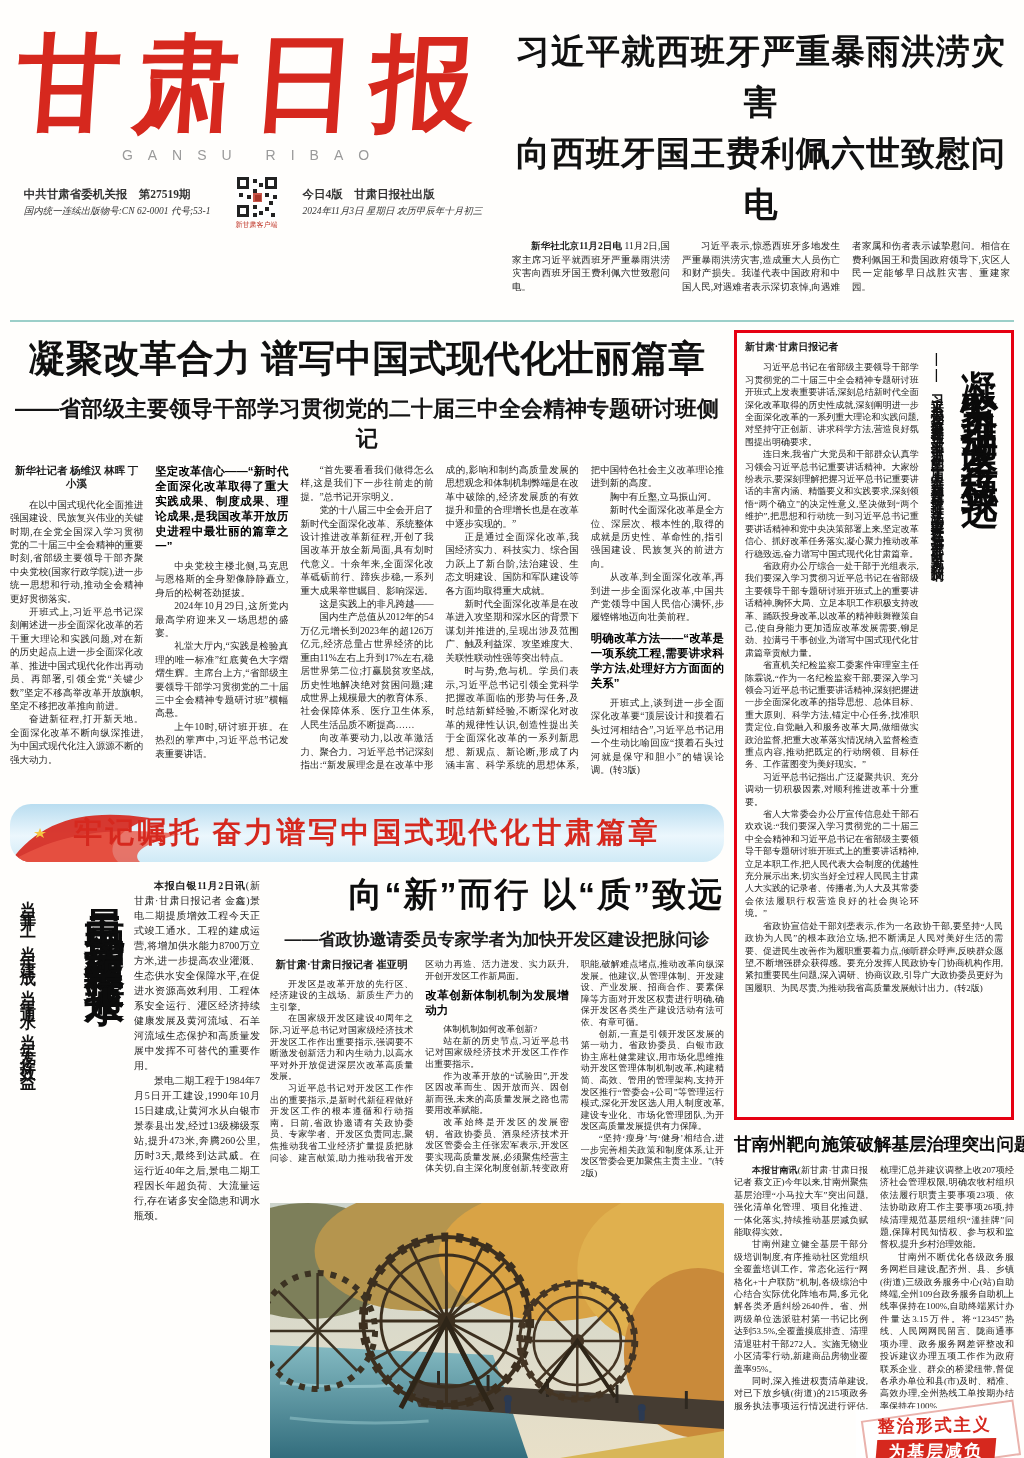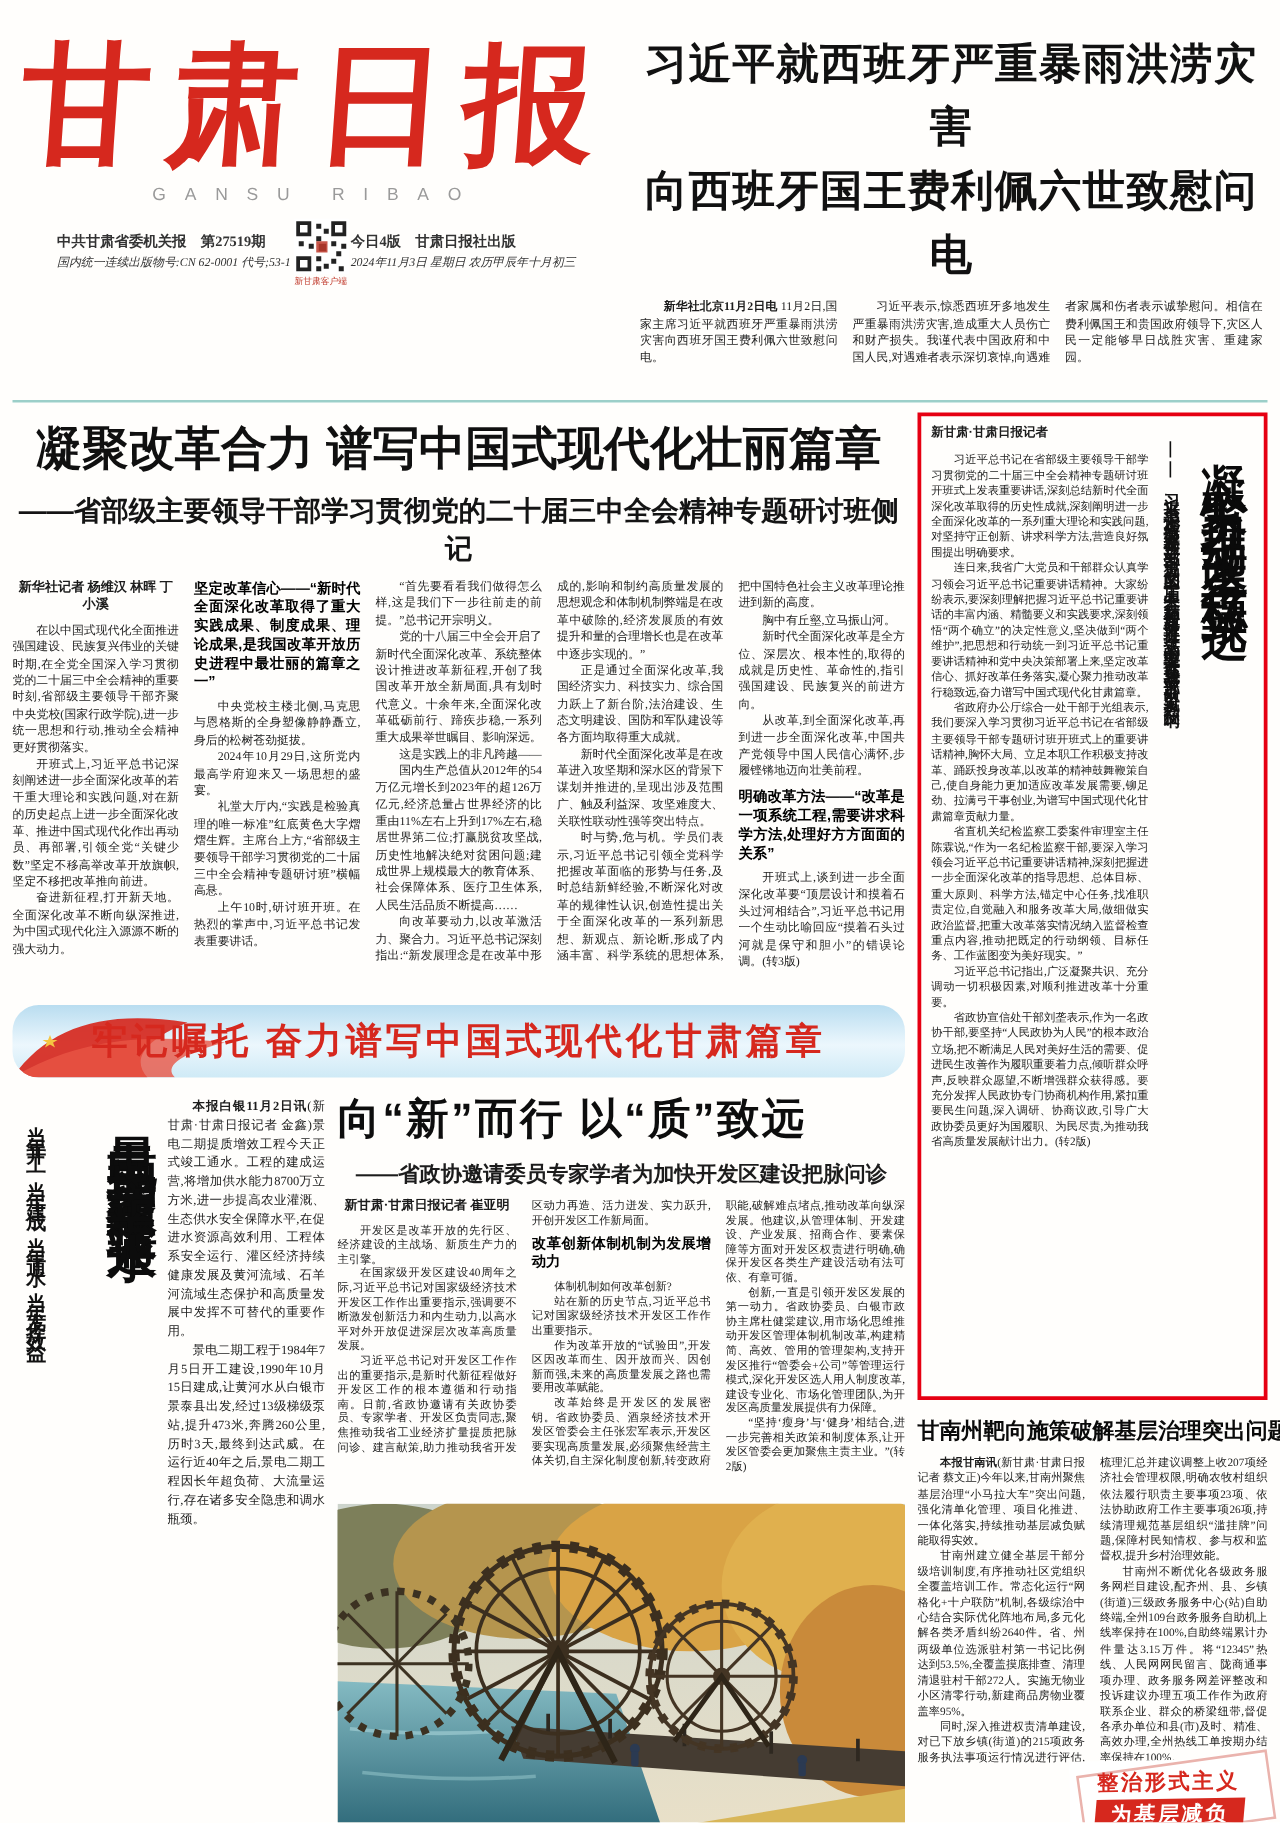--- a/index.html
+++ b/index.html
@@ -5,21 +5,21 @@
   html,body{margin:0;padding:0;background:#ffffff;}
   .page{position:relative;width:1024px;height:1458px;margin:0 auto;background:#fffefc;overflow:hidden;
         font-family:"Liberation Serif","DejaVu Serif",serif;color:#1c1c1c;}
   
   .hdr{display:flex;padding:22px 10px 0 10px;}
   .mast{width:486px;}
   .paper-title{font-family:"DejaVu Serif",serif;font-weight:700;color:#d6281e;font-size:104px;
                line-height:1.18;text-align:center;letter-spacing:14px;transform:skewX(-4deg);white-space:nowrap;}
   .paper-pinyin{text-align:center;color:#9a9a9a;font-family:"Liberation Sans",sans-serif;
                 font-size:14px;letter-spacing:15px;margin-top:2px;}
-  .pubinfo{display:flex;justify-content:center;align-items:center;gap:0;margin-top:12px;}
+  .pubinfo{display:flex;justify-content:center;align-items:center;gap:22px;margin-top:12px;}
   .pub-l,.pub-r{font-size:10.5px;line-height:1.6;color:#333;}
   .pub-b{font-weight:700;font-size:11.5px;}
   .pub-s{font-size:9.5px;font-style:italic;}
   .qr{width:48px;text-align:center;}
   .qr svg{display:block;margin:0 auto;background:#fff;}
   .qr-cap{font-size:7px;color:#c0392b;margin-top:1px;white-space:nowrap;}
   .topnews{flex:1;padding:4px 4px 0 16px;}
   .topnews-h{margin:0;font-family:"Liberation Sans",sans-serif;font-weight:900;font-size:34px;
              line-height:1.5;text-align:center;letter-spacing:1px;color:#111;}
   .topnews-b{margin-top:10px;column-count:3;column-gap:12px;font-size:9.5px;line-height:13.5px;
@@ -50,21 +50,21 @@
   
   .bottom-flex{display:flex;gap:10px;margin-top:10px;height:648px;}
   .water{width:250px;display:flex;gap:8px;}
   .vkicker{writing-mode:vertical-rl;font-family:"Liberation Sans",sans-serif;font-weight:700;
            font-size:16px;letter-spacing:8px;width:28px;padding-top:16px;color:#111;}
   .vheadline{margin:0;writing-mode:vertical-rl;font-family:"Liberation Sans",sans-serif;font-weight:900;
              font-size:40px;letter-spacing:6px;width:80px;line-height:1.05;padding-top:4px;color:#0c0c0c;}
   .water-b{flex:1;font-size:10px;line-height:15px;text-align:justify;overflow:hidden;padding-top:6px;}
   .center-art{flex:1;}
   .center-h{margin:0;font-family:"Liberation Sans",sans-serif;font-weight:900;font-size:34px;
-            text-align:left;letter-spacing:2px;color:#0d0d0d;}
+            text-align:right;letter-spacing:2px;color:#0d0d0d;}
   .center-sh{font-family:"Liberation Sans",sans-serif;font-weight:700;font-size:17px;text-align:center;
              margin:10px 0 8px 0;}
   .center-b{column-count:3;column-gap:12px;height:238px;overflow:hidden;font-size:9px;
             line-height:11.6px;text-align:justify;}
   .photo{margin:6px 0 0 0;height:260px;}
   .photo svg{display:block;width:100%;height:100%;}
   .caption-row{display:flex;justify-content:space-between;font-size:10px;margin-top:6px;color:#222;}
   .credit{font-weight:700;}
   
   .red-box{border:3px solid #e60012;padding:8px;height:768px;overflow:hidden;background:#fffefc;}
@@ -307,20 +307,21 @@
           <div class="rb-float">
             <div class="rb-title">凝心聚力推动改革行稳致远</div>
             <div class="rb-subhead">——习近平总书记在省部级主要领导干部学习贯彻党的二十届三中全会精神专题研讨班开班式上的重要讲话在我省干部群众中引发热烈反响</div>
           </div>
         <p class="rb-byline">新甘肃·甘肃日报记者</p>
             <p class="para">习近平总书记在省部级主要领导干部学习贯彻党的二十届三中全会精神专题研讨班开班式上发表重要讲话,深刻总结新时代全面深化改革取得的历史性成就,深刻阐明进一步全面深化改革的一系列重大理论和实践问题,对坚持守正创新、讲求科学方法,营造良好氛围提出明确要求。</p>
             <p class="para">连日来,我省广大党员和干部群众认真学习领会习近平总书记重要讲话精神。大家纷纷表示,要深刻理解把握习近平总书记重要讲话的丰富内涵、精髓要义和实践要求,深刻领悟“两个确立”的决定性意义,坚决做到“两个维护”,把思想和行动统一到习近平总书记重要讲话精神和党中央决策部署上来,坚定改革信心、抓好改革任务落实,凝心聚力推动改革行稳致远,奋力谱写中国式现代化甘肃篇章。</p>
             <p class="para">省政府办公厅综合一处干部于光组表示,我们要深入学习贯彻习近平总书记在省部级主要领导干部专题研讨班开班式上的重要讲话精神,胸怀大局、立足本职工作积极支持改革、踊跃投身改革,以改革的精神鼓舞鞭策自己,使自身能力更加适应改革发展需要,铆足劲、拉满弓干事创业,为谱写中国式现代化甘肃篇章贡献力量。</p>
             <p class="para">省直机关纪检监察工委案件审理室主任陈霖说,“作为一名纪检监察干部,要深入学习领会习近平总书记重要讲话精神,深刻把握进一步全面深化改革的指导思想、总体目标、重大原则、科学方法,锚定中心任务,找准职责定位,自觉融入和服务改革大局,做细做实政治监督,把重大改革落实情况纳入监督检查重点内容,推动把既定的行动纲领、目标任务、工作蓝图变为美好现实。”</p>
             <p class="para">习近平总书记指出,广泛凝聚共识、充分调动一切积极因素,对顺利推进改革十分重要。</p>
+            <p class="para">省人大常委会办公厅宣传信息处干部石欢欢说:“我们要深入学习贯彻党的二十届三中全会精神和习近平总书记在省部级主要领导干部专题研讨班开班式上的重要讲话精神,立足本职工作,把人民代表大会制度的优越性充分展示出来,切实当好全过程人民民主甘肃人大实践的记录者、传播者,为人大及其常委会依法履职行权营造良好的社会舆论环境。”</p>
             <p class="para">省政协宣信处干部刘垄表示,作为一名政协干部,要坚持“人民政协为人民”的根本政治立场,把不断满足人民对美好生活的需要、促进民生改善作为履职重要着力点,倾听群众呼声,反映群众愿望,不断增强群众获得感。要充分发挥人民政协专门协商机构作用,紧扣重要民生问题,深入调研、协商议政,引导广大政协委员更好为国履职、为民尽责,为推动我省高质量发展献计出力。(转2版)</p>
           </div>
       </section>
 
       <section class="gannan">
         <h2 class="gannan-h">甘南州靶向施策破解基层治理突出问题</h2>
         <div class="gannan-b">
             <p class="para"><b>本报甘南讯</b>(新甘肃·甘肃日报记者 蔡文正)今年以来,甘南州聚焦基层治理“小马拉大车”突出问题,强化清单化管理、项目化推进、一体化落实,持续推动基层减负赋能取得实效。</p>
             <p class="para">甘南州建立健全基层干部分级培训制度,有序推动社区党组织全覆盖培训工作。常态化运行“网格化+十户联防”机制,各级综治中心结合实际优化阵地布局,多元化解各类矛盾纠纷2640件。省、州两级单位选派驻村第一书记比例达到53.5%,全覆盖摸底排查、清理清退驻村干部272人。实施无物业小区清零行动,新建商品房物业覆盖率95%。</p>
             <p class="para">同时,深入推进权责清单建设,对已下放乡镇(街道)的215项政务服务执法事项运行情况进行评估,梳理汇总并建议调整上收207项经济社会管理权限,明确农牧村组织依法履行职责主要事项23项、依法协助政府工作主要事项26项,持续清理规范基层组织“滥挂牌”问题,保障村民知情权、参与权和监督权,提升乡村治理效能。</p>

